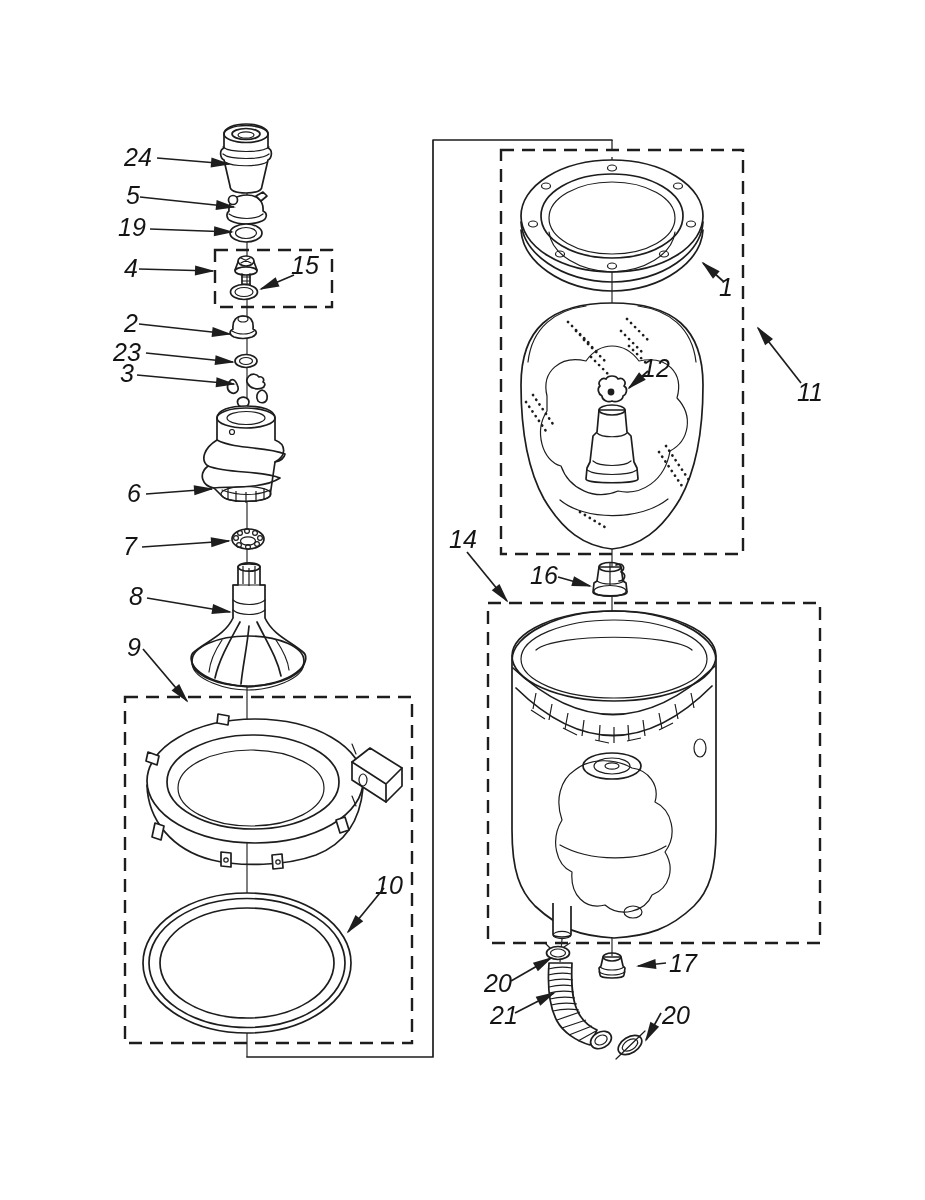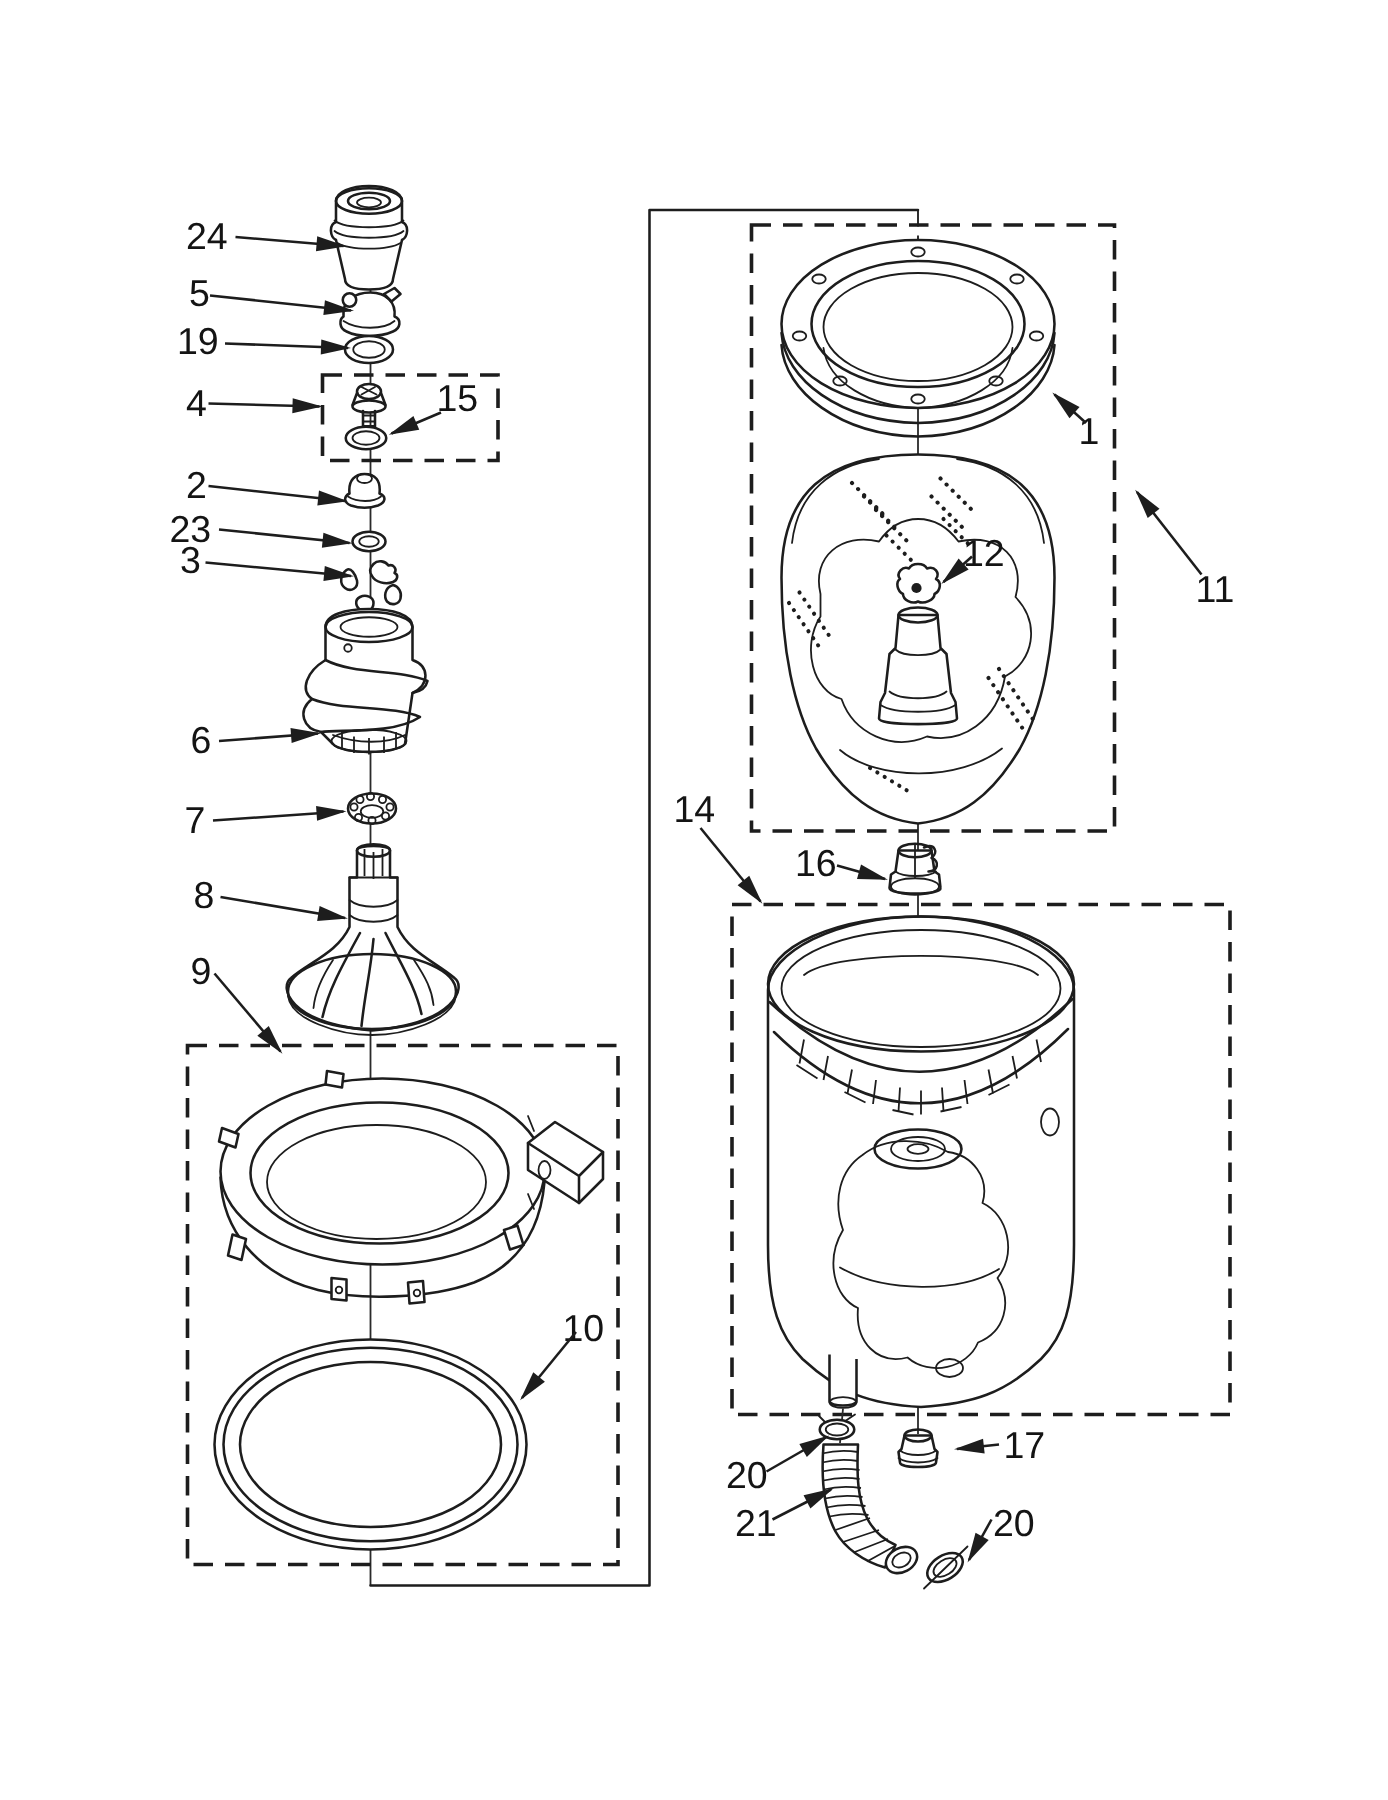--- a/index.html
+++ b/index.html
@@ -1,17 +1,17 @@
 <!DOCTYPE html>
 <html><head>
 <meta charset="utf-8">
 <style>
   html,body{margin:0;padding:0;background:#e8e8e8;}
   .page{width:925px;height:1200px;background:#fff;position:relative;margin:0 auto;
-        font-family:"Liberation Sans", sans-serif;}
+        font-family:"Liberation Sans", sans-serif;font-style:italic;}
   svg{display:block}
   .ink{stroke:#1d1d1d;fill:none;stroke-width:1.7;stroke-linecap:round;stroke-linejoin:round;}
   .ink-thin{stroke:#1d1d1d;fill:none;stroke-width:1.2;stroke-linecap:round;stroke-linejoin:round;}
   .ink-fill{stroke:#1d1d1d;fill:#ffffff;stroke-width:1.7;stroke-linejoin:round;}
   .dashbox{stroke:#1d1d1d;fill:none;stroke-width:2.4;stroke-dasharray:13 8;}
   .axis{stroke:#2a2a2a;fill:none;stroke-width:1.2;}
   .axis-dash{stroke:#2a2a2a;fill:none;stroke-width:1.3;stroke-dasharray:11 6;}
   .leader{stroke:#1d1d1d;fill:none;stroke-width:1.7;}
   .dots{stroke:#1d1d1d;fill:none;stroke-width:2.7;stroke-linecap:round;stroke-dasharray:0.1 5.6;}
   .callout{font-family:"Liberation Sans", sans-serif;font-size:25px;fill:#141414;}

